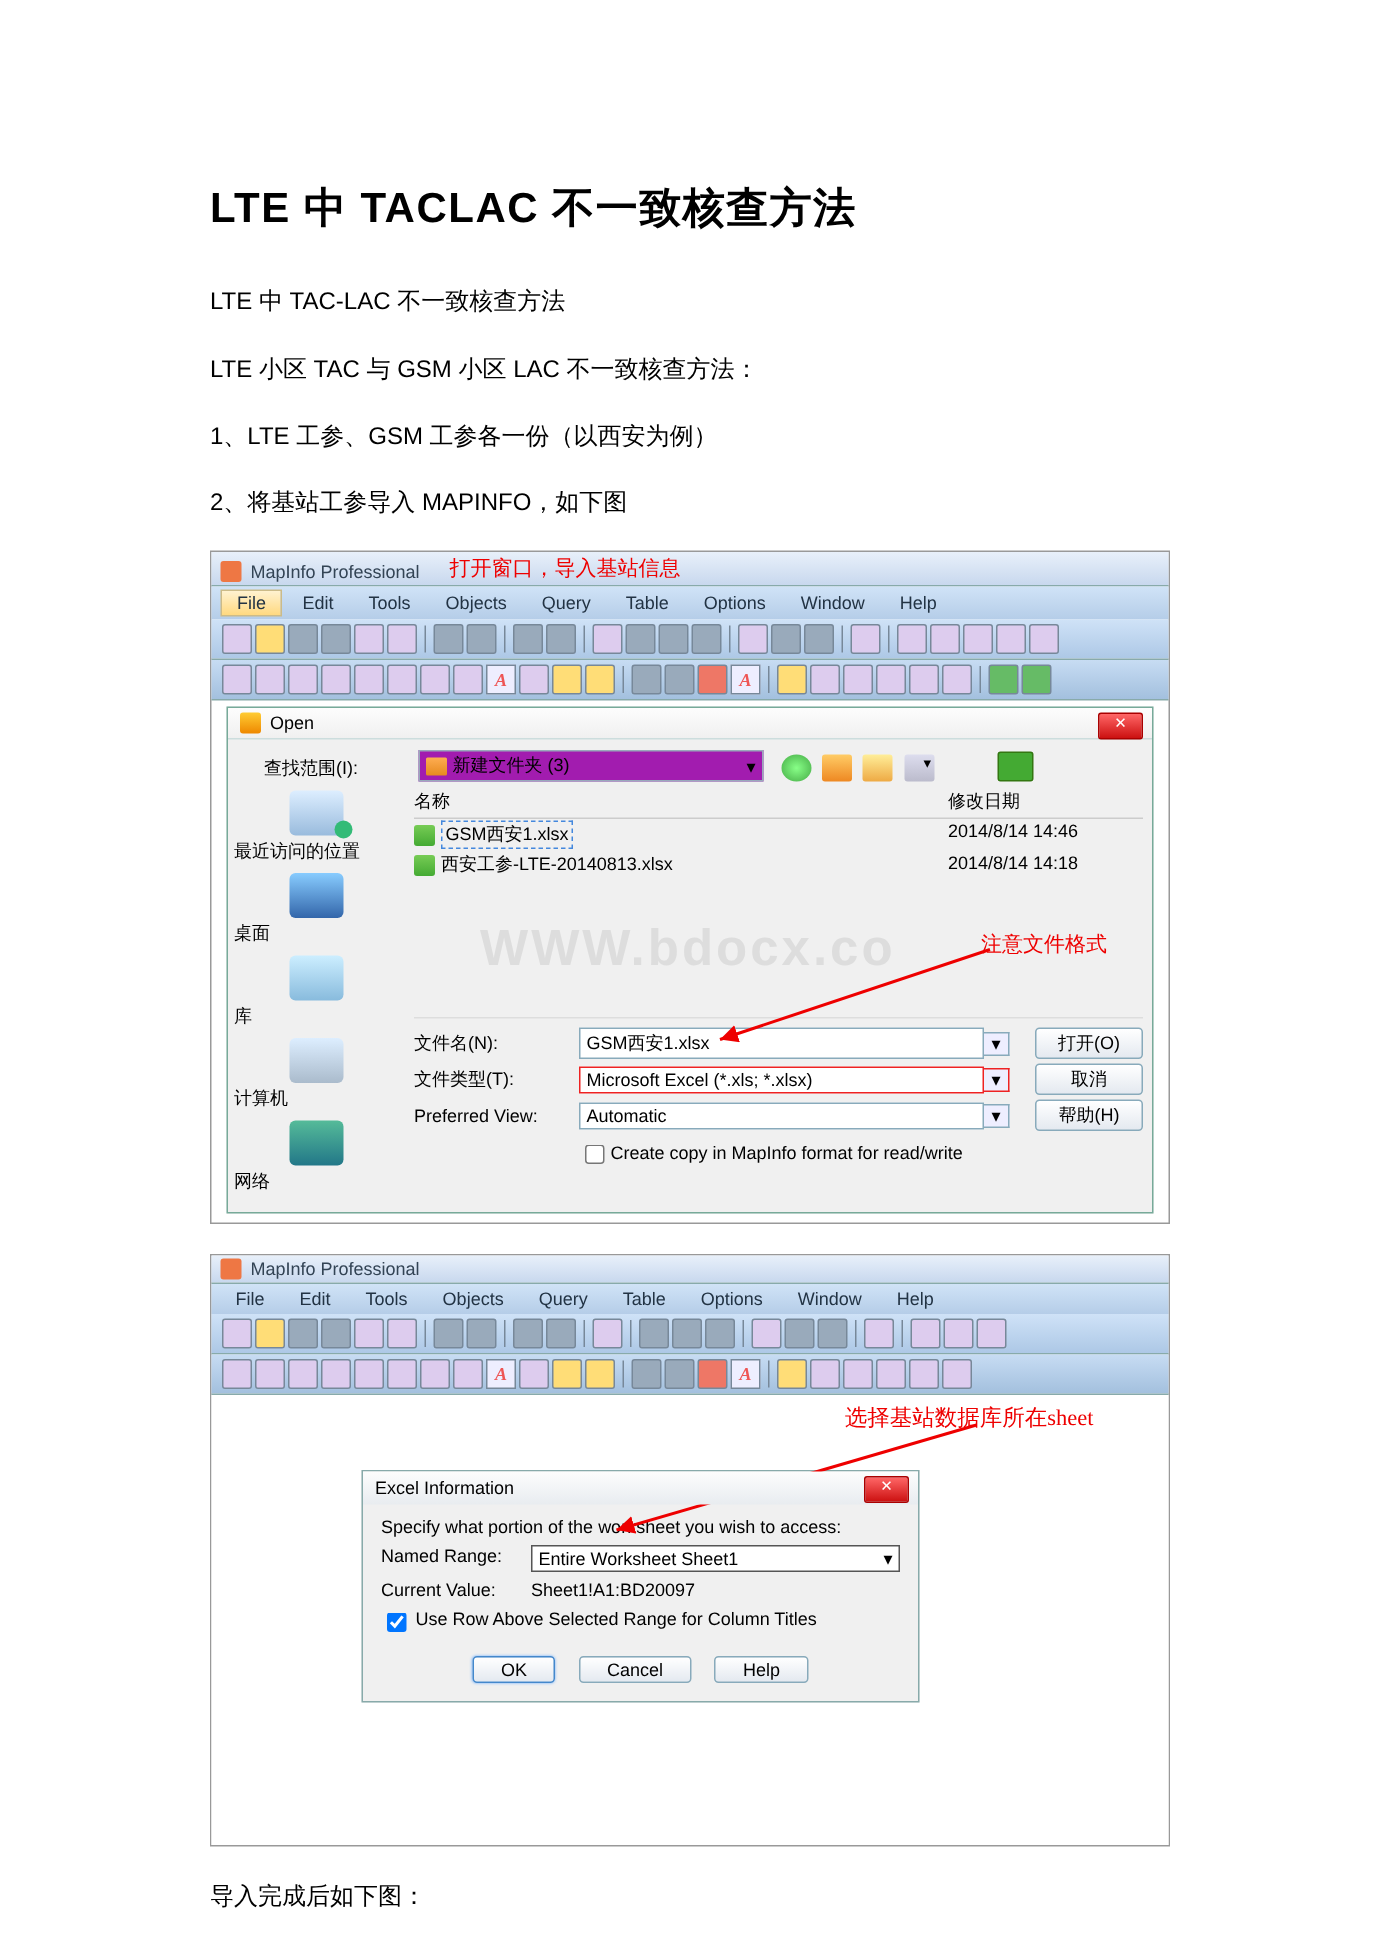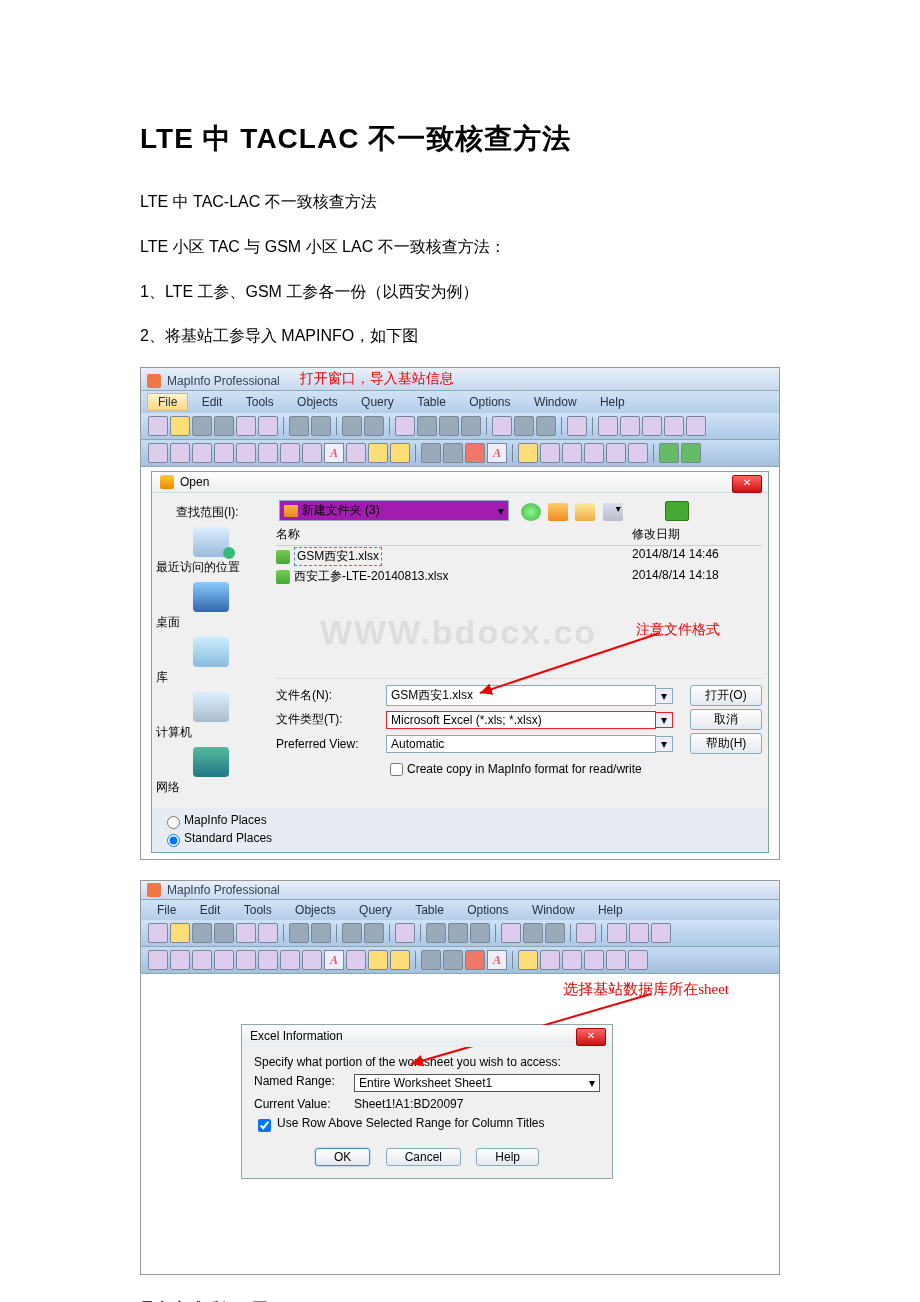--- a/index.html
+++ b/index.html
@@ -53,21 +53,21 @@
 .list-head div:first-child{flex:1}
 .list-head div:last-child{width:130px}
 .list-row{display:flex;font-size:12px;padding:1px 0}
 .list-row .fn{flex:1;display:flex;align-items:center}
 .list-row .fn::before{content:"";width:14px;height:14px;background:linear-gradient(#7c5,#4a3);border-radius:2px;margin-right:4px;display:inline-block}
 .list-row.sel .fn span{border:1px dashed #48d;padding:0 2px}
 .list-row.sel .fn::before{background:linear-gradient(#7c5,#4a3)}
 .list-row .dt{width:130px}
 .watermark{position:relative}
 .wm{position:absolute;left:50px;top:120px;font-size:34px;color:#ddd;font-weight:bold;letter-spacing:2px}
-.ann-right{color:#e00;font-size:14px;position:absolute;right:48px;top:128px;font-family:"SimSun"}
+.ann-right{color:#e00;font-size:14px;position:absolute;right:30px;top:128px;font-family:"SimSun"}
 .fields{margin-top:6px}
 .field-row{display:flex;align-items:center;margin:3px 0;font-size:12px}
 .field-row .lbl{width:110px}
 .field-row .inp{border:1px solid #8ab;background:#fff;padding:1px 4px;flex:0 0 260px;font-size:12px}
 .field-row .inp.sel{border:1px solid #e22}
 .field-row .dd{width:16px;text-align:center;background:#eef;border:1px solid #8ab;border-left:none}
 .field-row .dd.r{border-color:#e22}
 .fbtn{width:70px;border:1px solid #8ab;background:linear-gradient(#fff,#e4e9f0);padding:1px 0;text-align:center;font-size:12px;border-radius:3px;margin-left:auto}
 .chk-row{font-size:12px;padding:3px 0 3px 110px}
 .chk-row input{vertical-align:middle;margin-right:4px}
@@ -212,24 +212,20 @@
             <div class="field-row">
               <span class="lbl">Preferred View:</span>
               <span class="inp">Automatic</span>
                 <span class="dd">▾</span>
               <span class="fbtn">帮助(H)</span>
             </div>
             <div class="chk-row"><input type="checkbox" style=""><span>Create copy in MapInfo format for read/write</span></div>
           </div>
         </div>
       </div>
-      <div class="radios">
-        <label><input type="radio" name="pl" style=""><span>MapInfo Places</span></label>
-        <label><input type="radio" name="pl" checked="" style=""><span>Standard Places</span></label>
-      </div>
     </div>
   </div>
 
   <div class="shot">
     <div class="titlebar">
       <div class="ico"></div>
       <span>MapInfo Professional</span>
     </div>
     <div class="menubar">
       <span>File</span>

